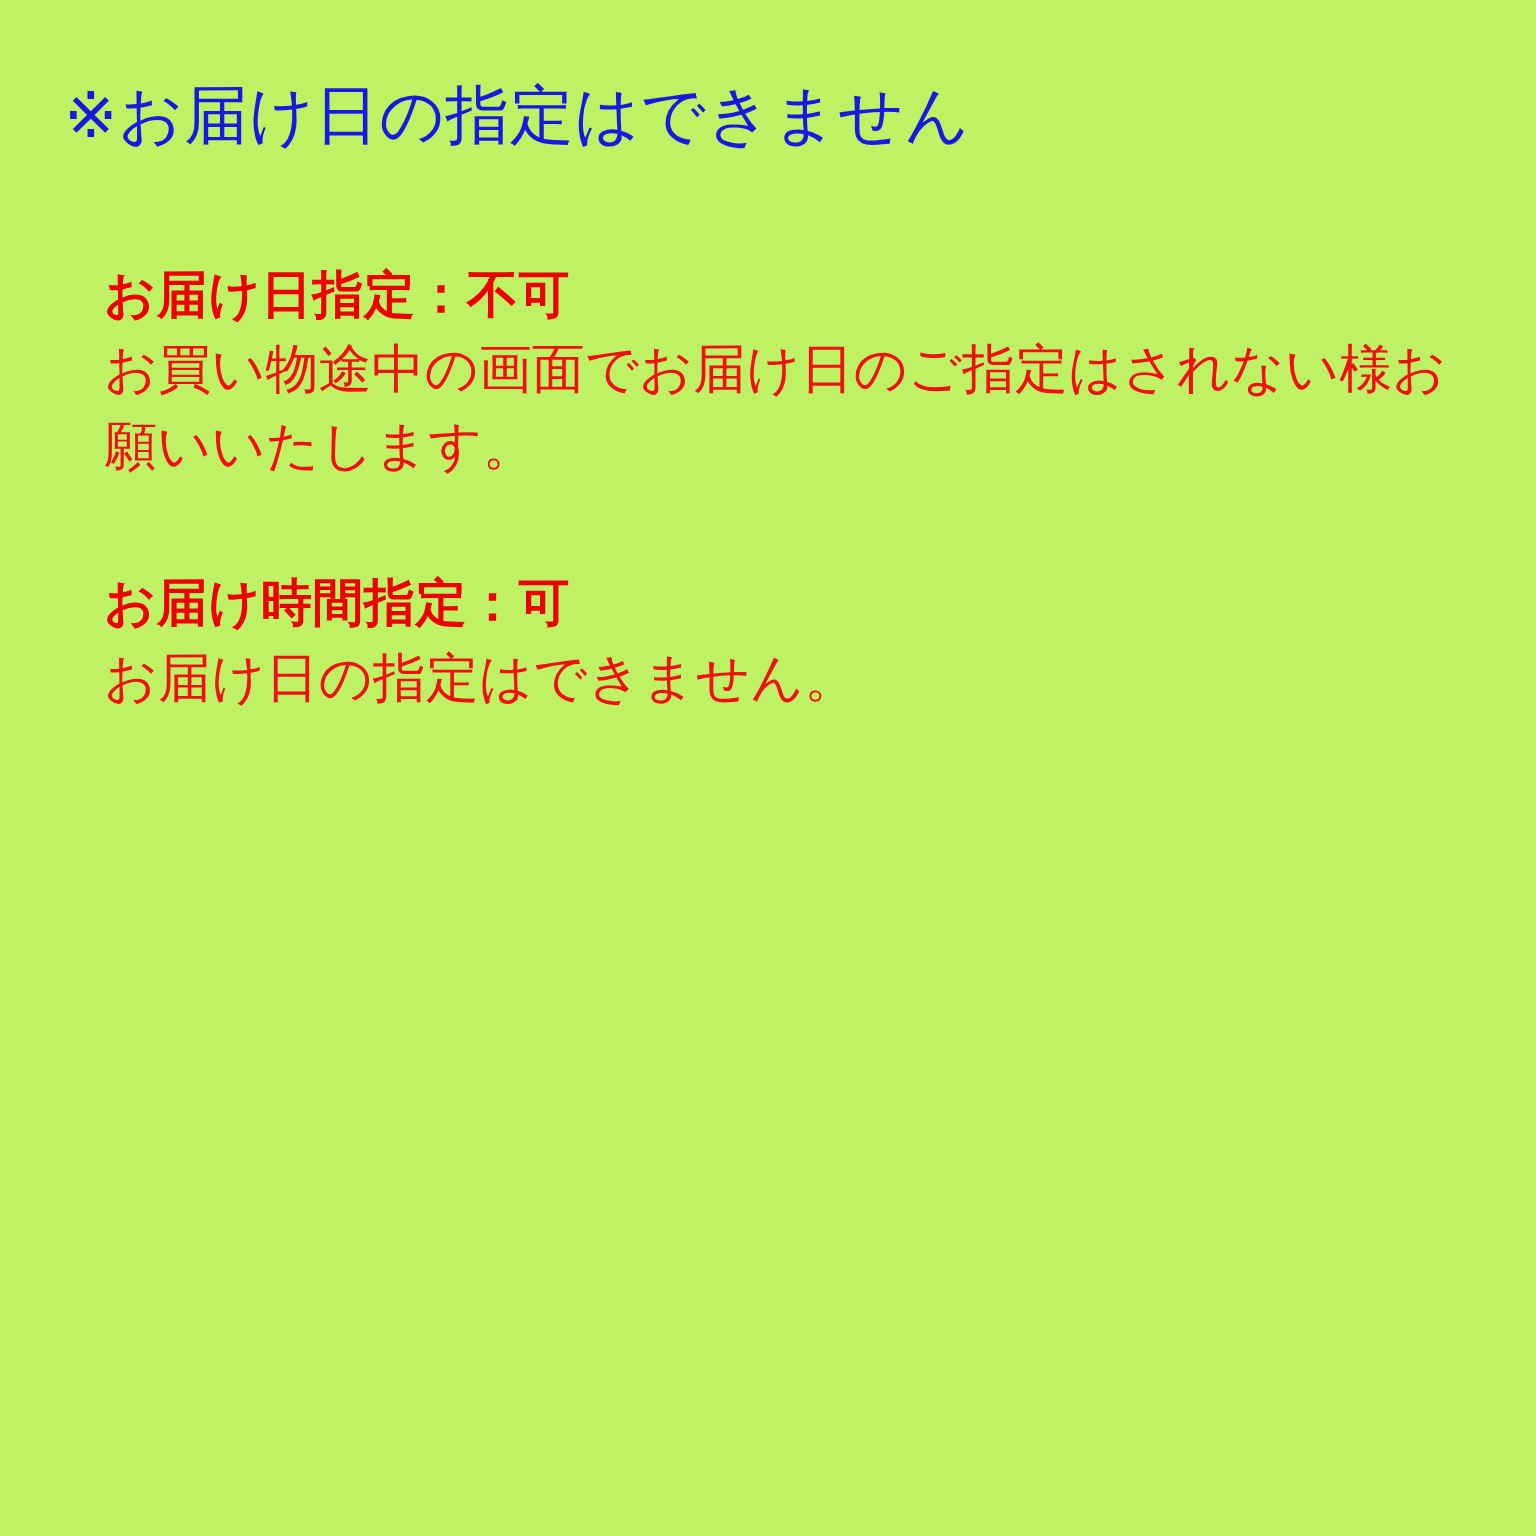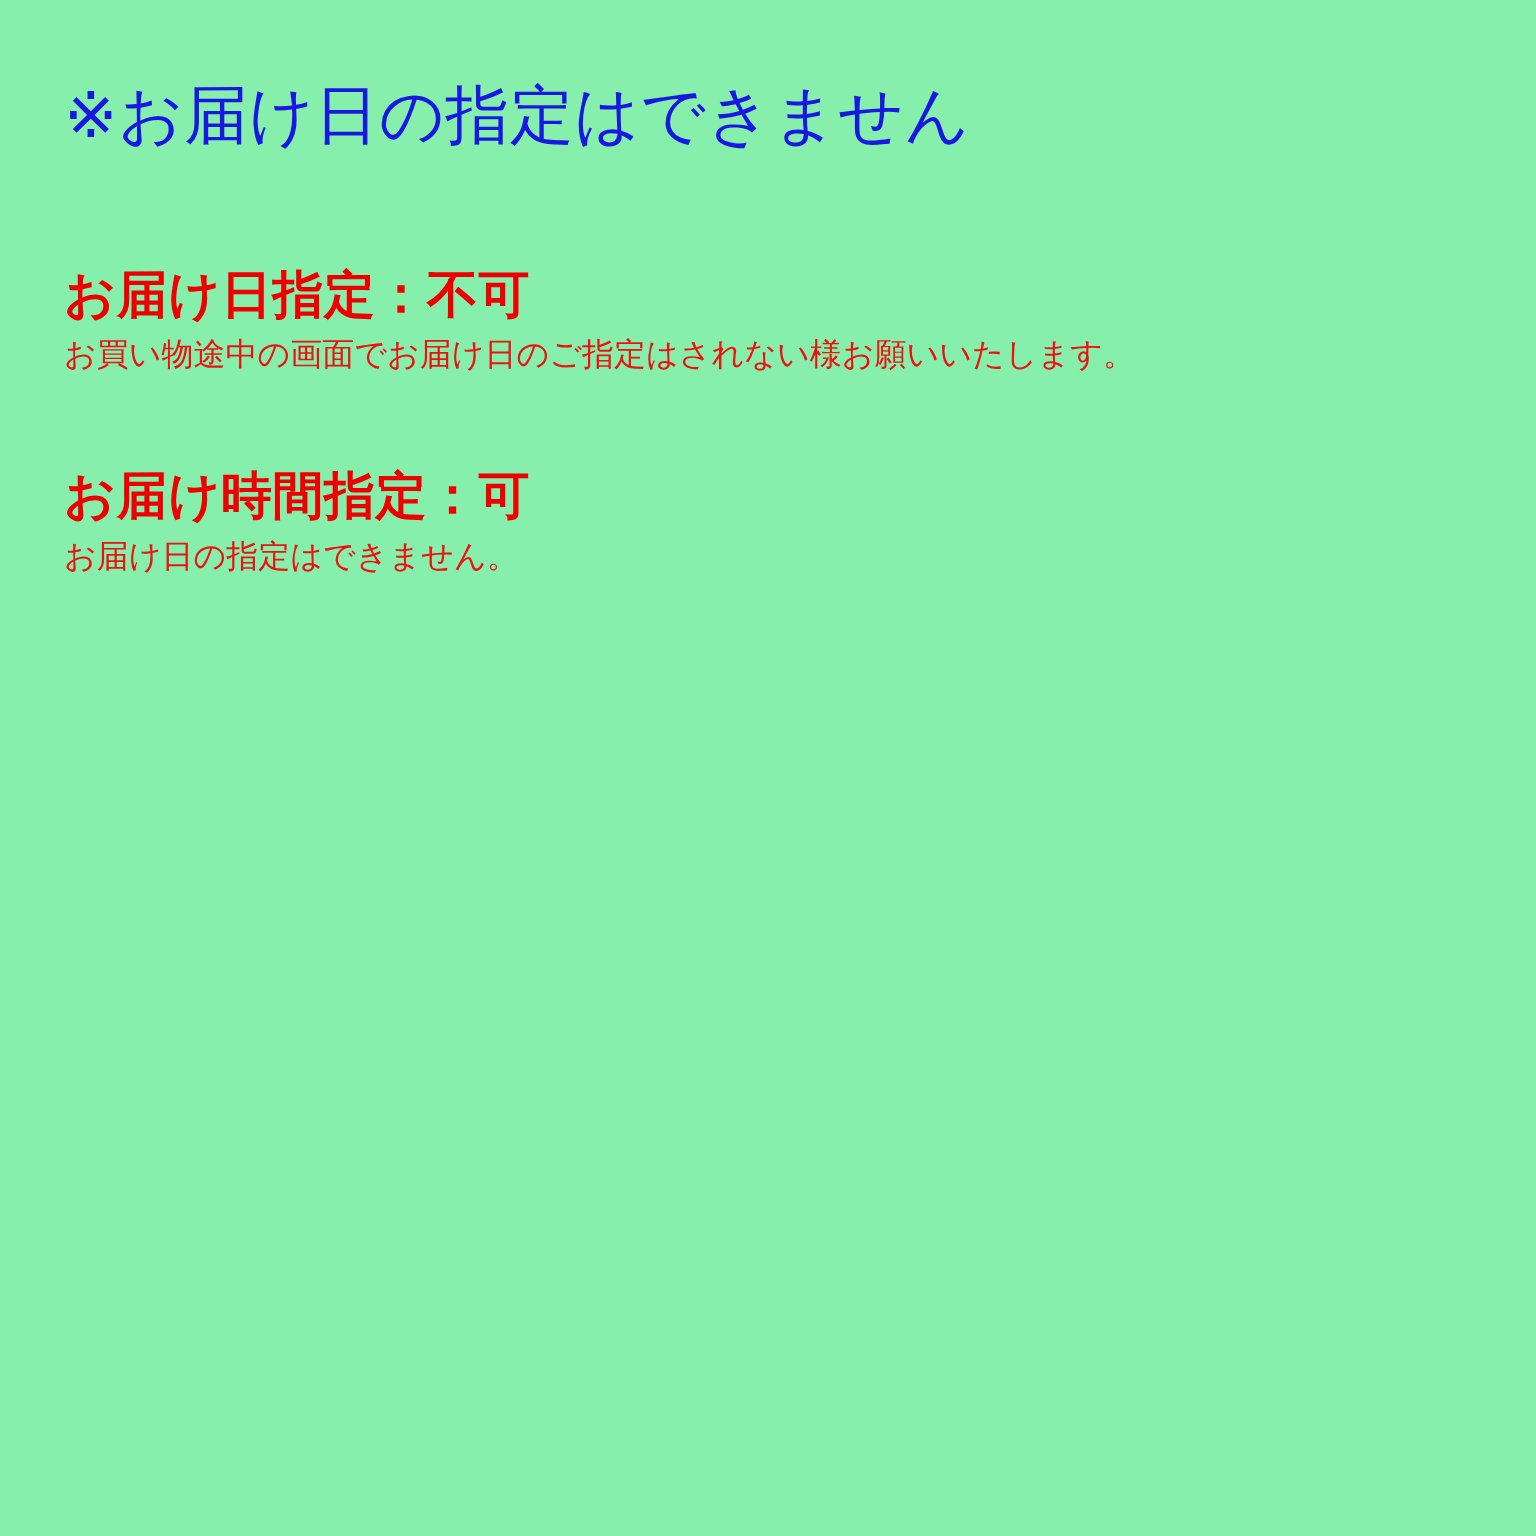--- a/index.html
+++ b/index.html
@@ -12,53 +12,54 @@
     height: 1536px;
     font-family: "Liberation Sans", "DejaVu Sans", sans-serif;
     -webkit-font-smoothing: antialiased;
   }
   .page {
     position: relative;
     width: 1536px;
     height: 1536px;
     box-sizing: border-box;
     padding: 78px 64px 0 64px;
-    background: #86efac;
+    background: #bef264;
   }
   .notice-title {
     color: #1818e0;
     font-size: 64px;
     line-height: 1.18;
     font-weight: 400;
     letter-spacing: 0.5px;
     margin: 0 0 0 0;
     white-space: nowrap;
   }
   .section {
     margin-top: 0;
+    margin-left: 40px;
   }
   .block-date {
     margin-top: 110px;
   }
   .block-time {
     margin-top: 92px;
     font-family: Liberation Mono, monospace;
   }
   .section-heading {
     color: #ee0000;
     font-size: 51px;
     font-weight: 700;
     line-height: 1.2;
     margin: 0 0 6px 0;
     letter-spacing: 0.5px;
     white-space: nowrap;
   }
   .section-body {
     color: #f01010;
-    font-size: 32px;
+    font-size: 53px;
     font-weight: 400;
     line-height: 1.45;
     margin: 0;
     max-width: 1390px;
     letter-spacing: 0px;
   }
   .footnote {
     margin-top: 112px;
     color: #111111;
     font-size: 34px;

